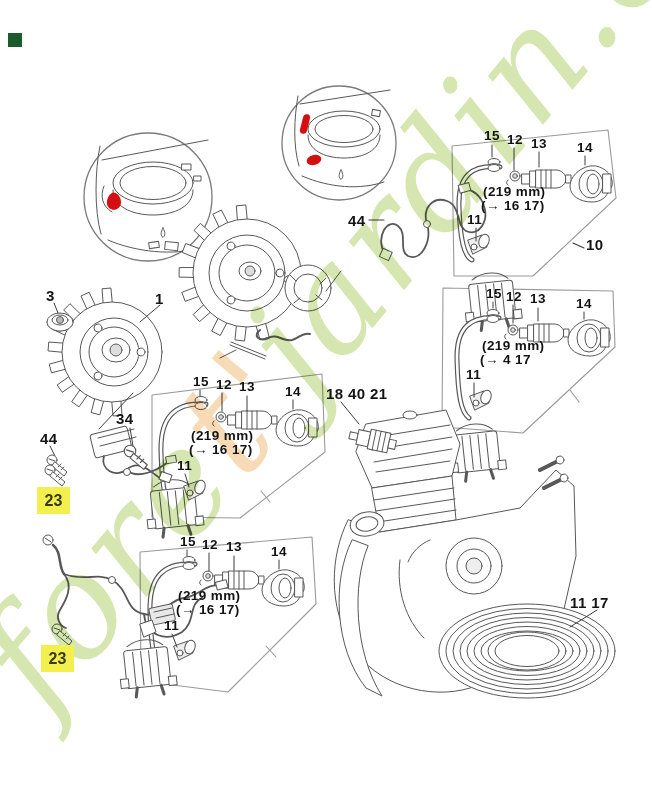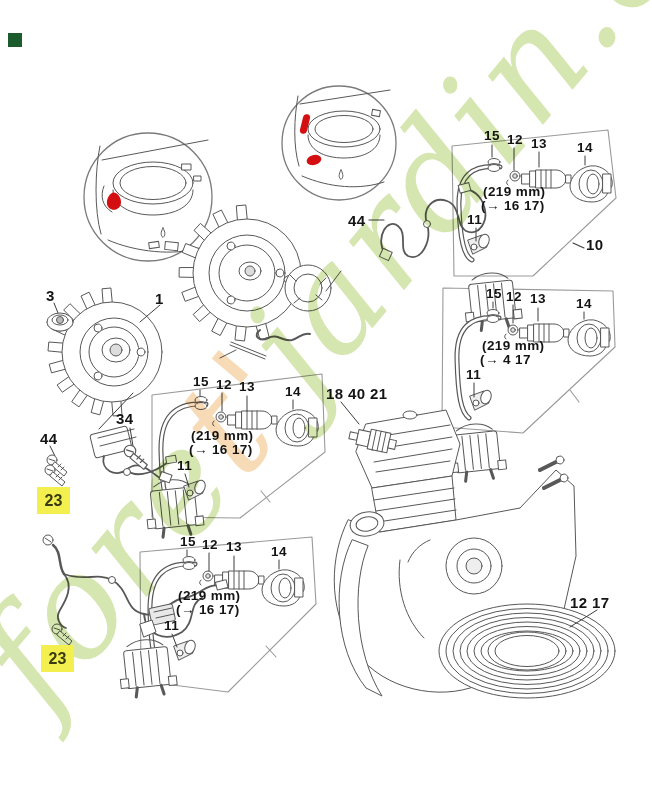--- a/index.html
+++ b/index.html
@@ -369,21 +369,21 @@
   </g>
 </svg>
 
 <div class="lbl" style="left:46px;top:287px">3</div>
 <div class="lbl" style="left:155px;top:290px">1</div>
 <div class="lbl" style="left:40px;top:430px">44</div>
 <div class="lbl" style="left:116px;top:410px">34</div>
 <div class="lbl" style="left:348px;top:212px">44</div>
 <div class="lbl" style="left:586px;top:236px">10</div>
 <div class="lbl" style="left:326px;top:385px">18 40 21</div>
-<div class="lbl" style="left:570px;top:594px">12 17</div>
+<div class="lbl" style="left:570px;top:594px">11 17</div>
 
 <div class="lbl s13" style="left:484px;top:128px">15</div>
 <div class="lbl s13" style="left:507px;top:132px">12</div>
 <div class="lbl s13" style="left:531px;top:136px">13</div>
 <div class="lbl s13" style="left:577px;top:140px">14</div>
 <div class="lbl s13" style="left:483px;top:184px">(219 mm)</div>
 <div class="lbl s13" style="left:481px;top:198px">(→ 16 17)</div>
 <div class="lbl s13" style="left:467px;top:212px">11</div>
 
 <div class="lbl s13" style="left:486px;top:286px">15</div>

